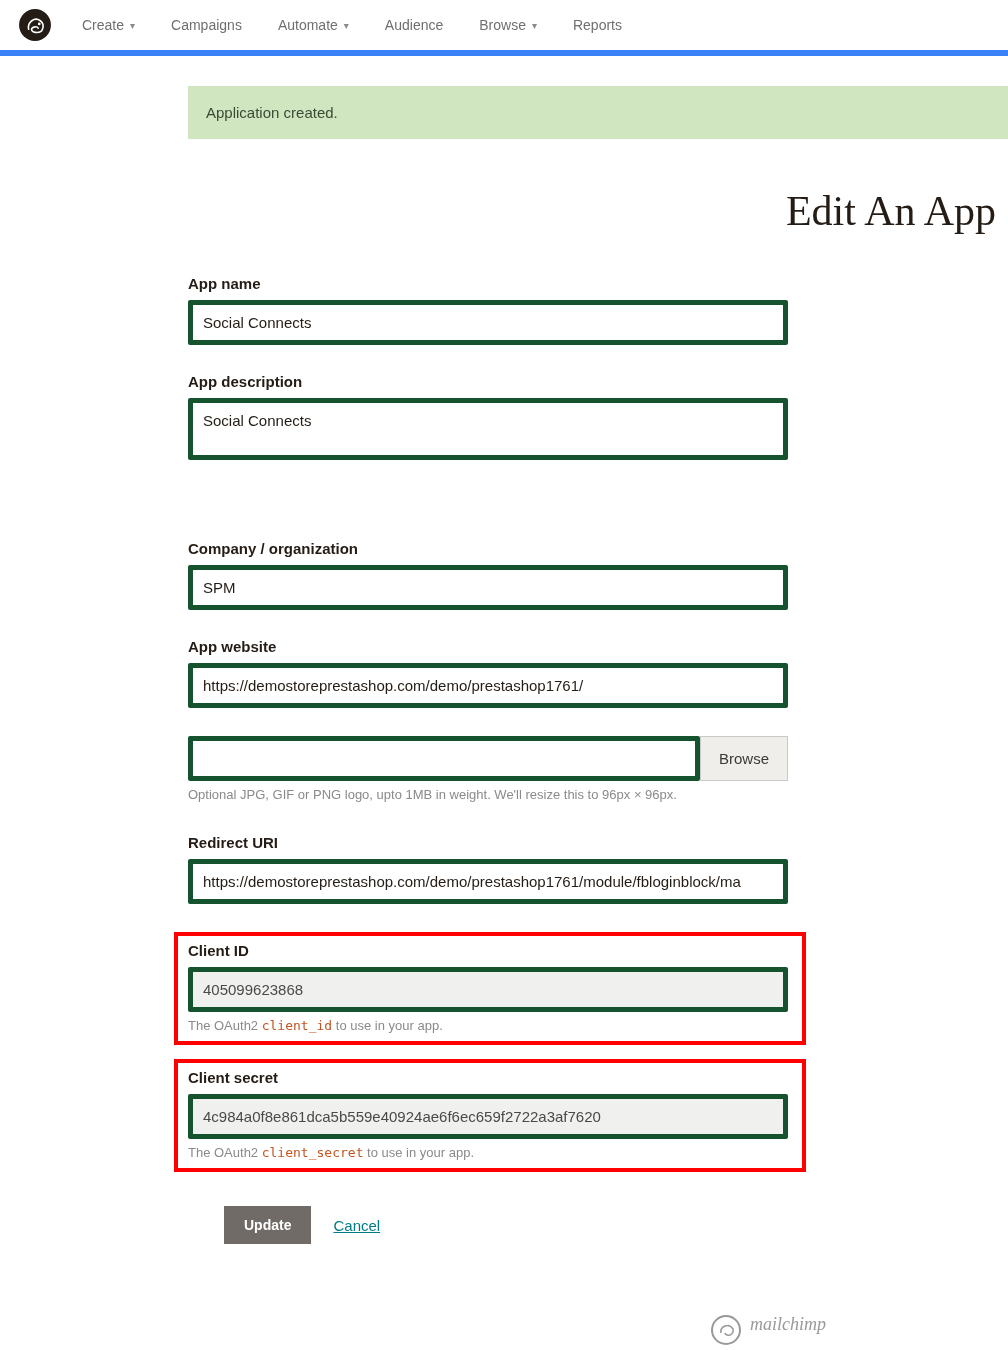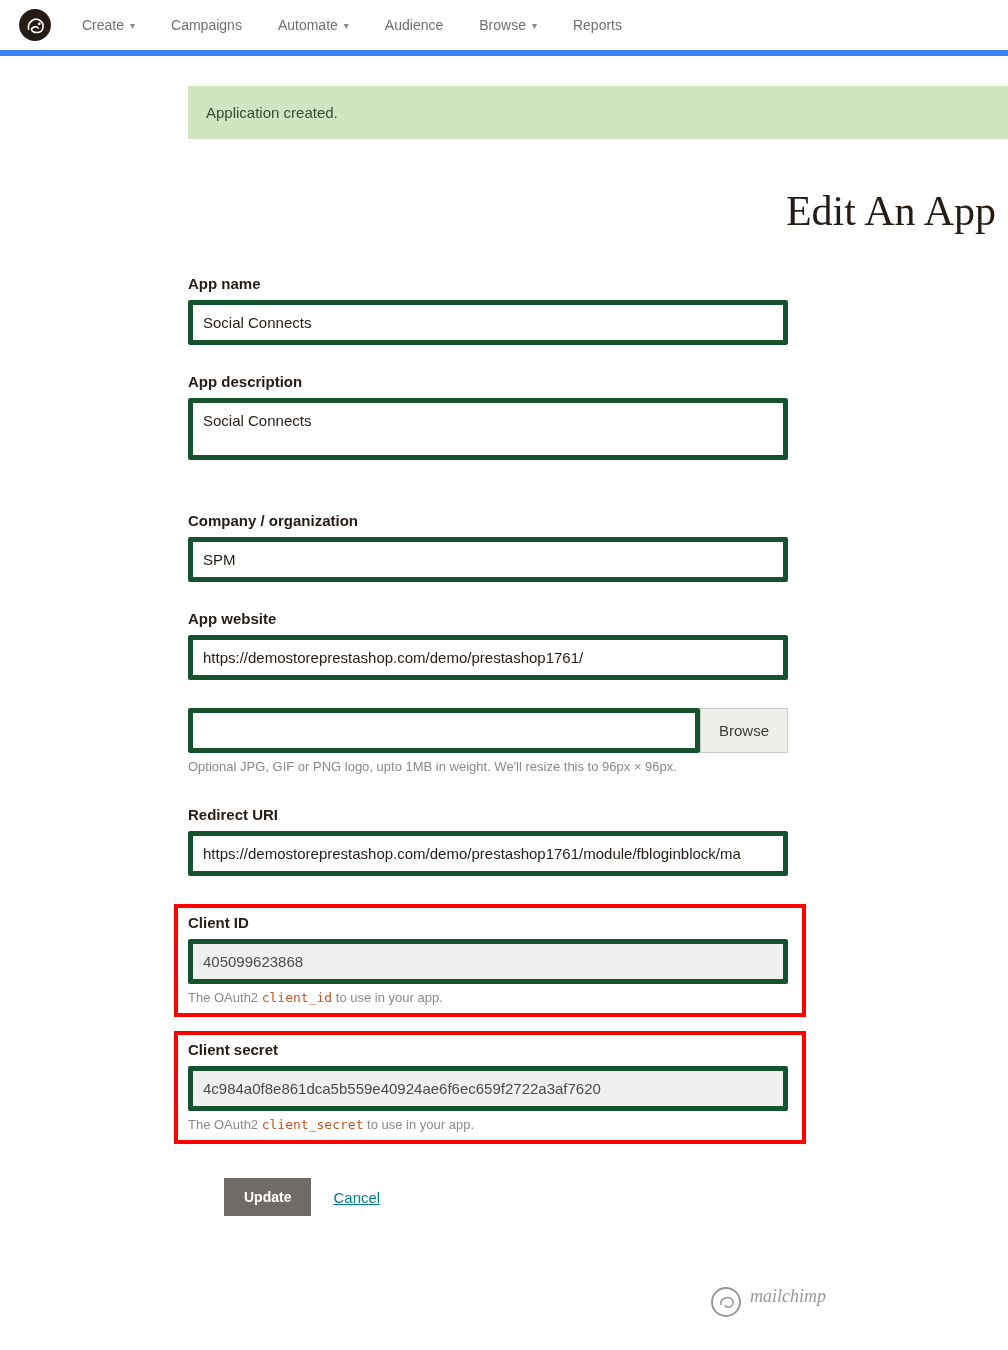--- a/index.html
+++ b/index.html
@@ -182,21 +182,21 @@
   <div class="field">
     <label>App name</label>
     <input type="text" value="Social Connects" style="">
   </div>
 
   <div class="field">
     <label>App description</label>
     <textarea style="">Social Connects</textarea>
   </div>
 
-  <div class="field" style="margin-top:48px">
+  <div class="field" style="margin-top:76px">
     <label>Company / organization</label>
     <input type="text" value="SPM" style="">
   </div>
 
   <div class="field">
     <label>App website</label>
     <input type="text" value="https://demostoreprestashop.com/demo/prestashop1761/" style="">
   </div>
 
   <div class="field">

